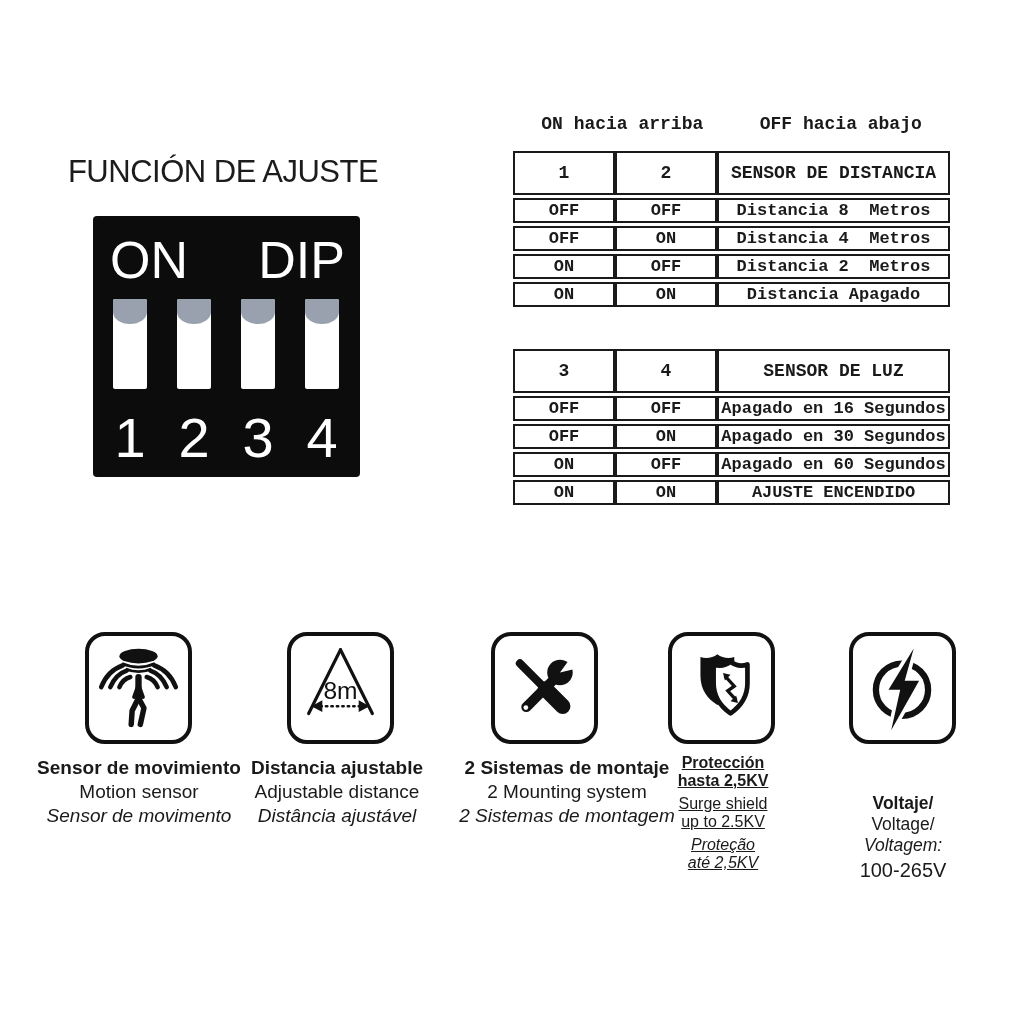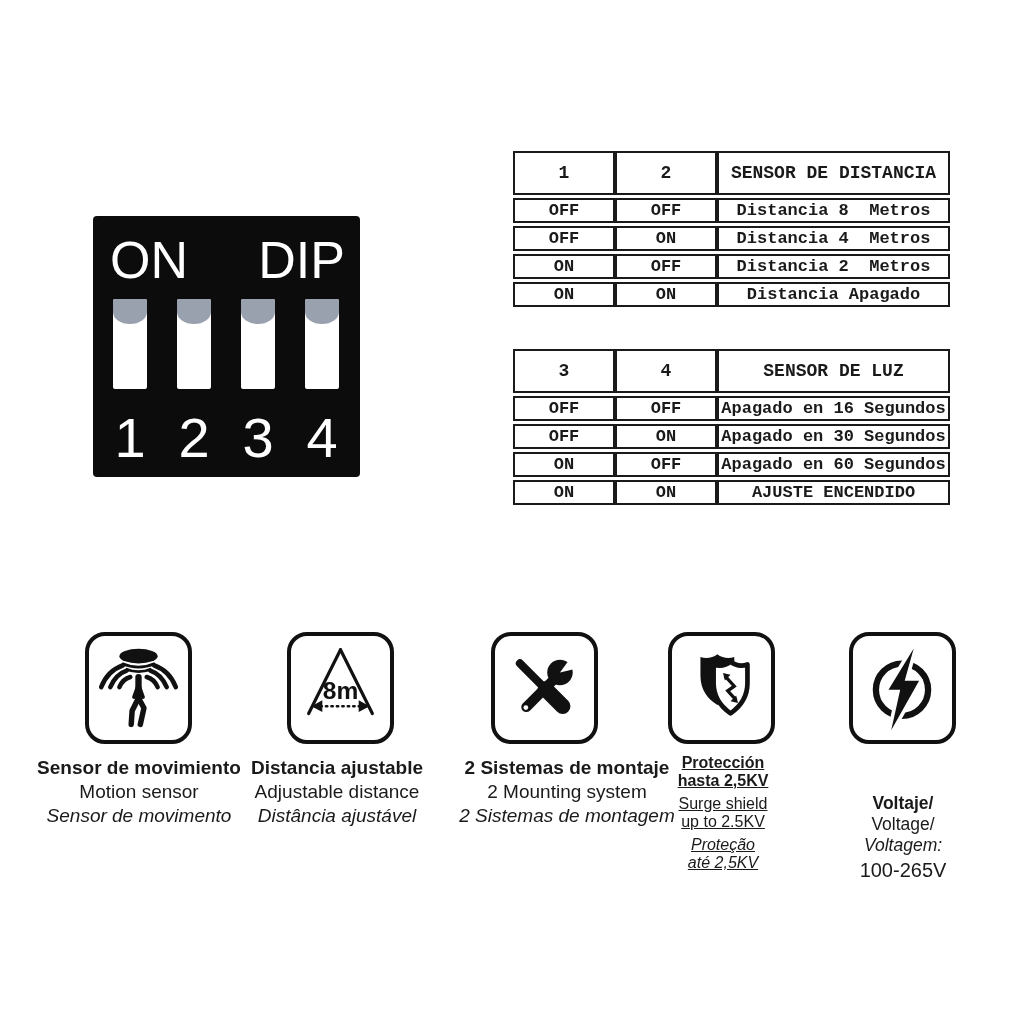--- a/index.html
+++ b/index.html
@@ -56,40 +56,41 @@
     border:2px solid #1a1a1a; text-align:center; vertical-align:middle;
     white-space:pre; overflow:hidden; font-weight:700;
   }
   .cfg-table th { height:44px; font-size:18px; }
   .cfg-table td { height:25px; font-size:17px; }
   
   .feat-box {
     position:absolute; top:632px; width:107px; height:112px;
     border:4px solid #111111; border-radius:20px; background:#ffffff;
   }
-  .fb1 { left:85px; } .fb2 { left:287px;font-weight:bold; } .fb3 { left:491px; } .fb4 { left:668px; } .fb5 { left:849px; }
+  .fb1 { left:85px; } .fb2 { left:287px; } .fb3 { left:491px; } .fb4 { left:668px; } .fb5 { left:849px; }
   .feat-box svg { position:absolute; left:4px; top:4px; }
   .feat-label { position:absolute; text-align:center; color:#1a1a1a; }
   .lbl-std { top:756px; width:230px; font-size:19px; line-height:24px; }
   .lb1 { left:24px; } .lb2 { left:222px; } .lb3 { left:428px;margin-left:24px; }
   .lbl-sm { top:754px; width:170px; font-size:16px; line-height:18px; }
   .lb4 { left:638px;text-decoration:underline; }
   .lbl-v { top:758px; width:170px; font-size:17.5px; line-height:21px; }
   .lb5 { left:818px;margin-top:35px; }
   .fl-b { font-weight:700; }
   .fl-n { font-weight:400; }
   .fl-i { font-style:italic; font-weight:400; }
   .gap-top { margin-top:5px; }
   .volt-val { font-size:20px; margin-top:4px; }
 </style>
 </head>
 <body>
 
 <div class="canvas">
 
+  <div class="title">FUNCIÓN DE AJUSTE</div>
 
   <div class="dip-box">
     <span class="dip-on">ON</span>
     <span class="dip-dip">DIP</span>
     <div class="dip-slot slot1">
         <div class="dip-cap"></div>
       </div>
     <div class="dip-slot slot2">
         <div class="dip-cap"></div>
       </div>
@@ -98,20 +99,24 @@
       </div>
     <div class="dip-slot slot4">
         <div class="dip-cap"></div>
       </div>
     <div class="dip-num" style="left:20px">1</div>
     <div class="dip-num" style="left:84px">2</div>
     <div class="dip-num" style="left:148px">3</div>
     <div class="dip-num" style="left:212px">4</div>
   </div>
 
+  <div class="legend">
+    <span>ON hacia arriba</span>
+    <span>OFF hacia abajo</span>
+  </div>
 
   <table class="cfg-table tbl1">
     <colgroup>
         <col style="width:102px">
         <col style="width:102px">
         <col style="width:233px">
       </colgroup>
     <thead>
       <tr>
         <th>1</th>

